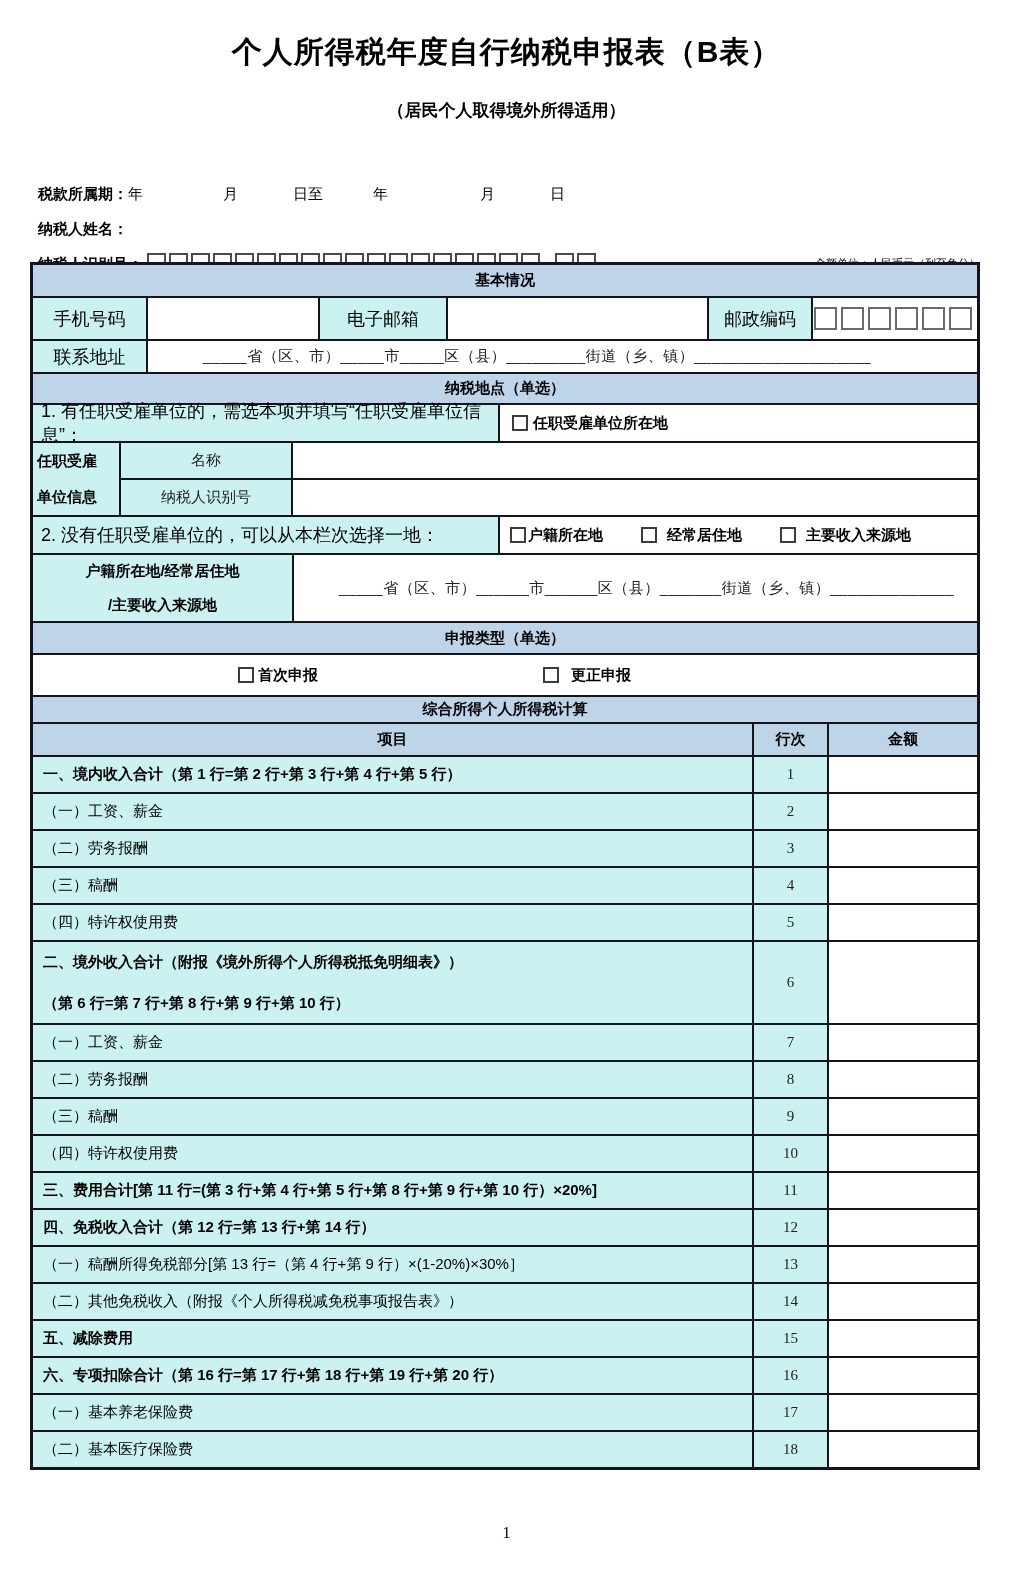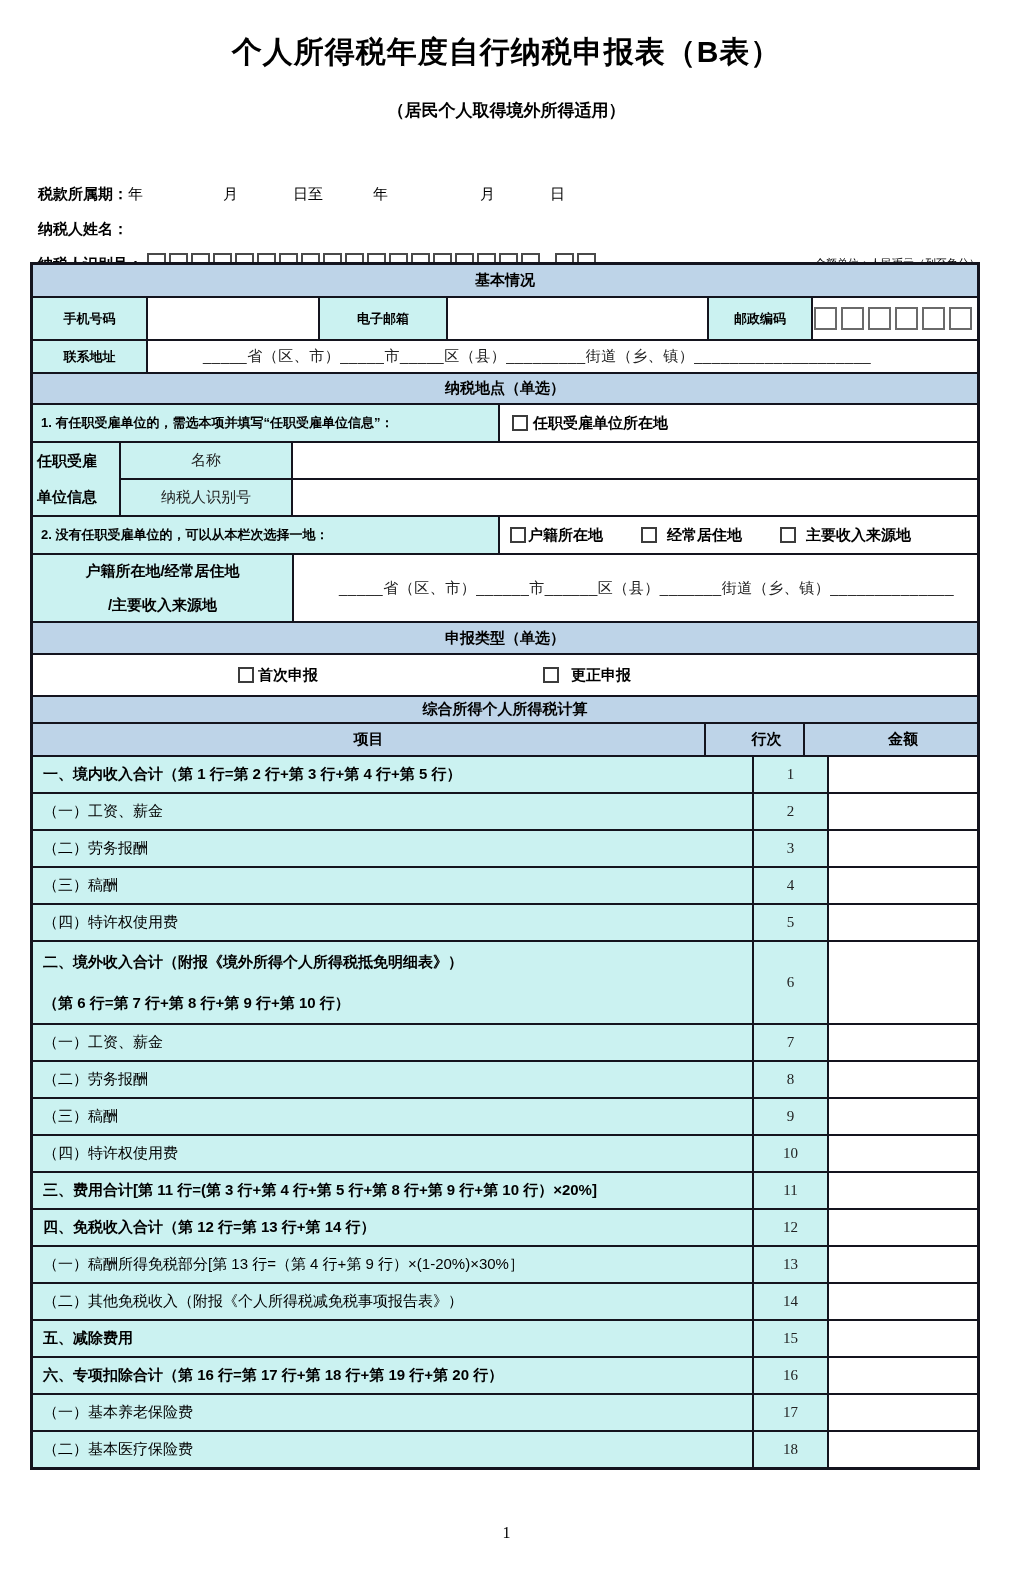--- a/index.html
+++ b/index.html
@@ -54,21 +54,21 @@
     background: #bed4e8;
     display: flex; align-items: center; justify-content: center;
     font-weight: 700; font-size: 15px;
     border-top: 2px solid #14141e;
   }
   .sec:first-child { border-top: none; }
   .r { display: flex; border-top: 2px solid #14141e; align-items: stretch; }
   .cell { display: flex; align-items: center; }
   .cyan { background: #cbf2f1; }
   .vline { border-right: 2px solid #14141e; }
-  .lbl { font-weight: 700; font-size: 13px; justify-content: center; text-align: center; }
+  .lbl { font-weight: 400; font-size: 18px; justify-content: center; text-align: center; }
   .inner-lbl { font-weight: 400; font-size: 15px; justify-content: center; text-align: center; color: #222; }
   .white { background: #fff; }
   .blank-text { font-size: 15px; color: #222; letter-spacing: 0.5px; white-space: nowrap; }
   .cb {
     display: inline-block; width: 16px; height: 16px;
     border: 2px solid #3c3c3c; background: #fff;
     vertical-align: -3px; margin-right: 5px; flex: none;
   }
   .opt { font-weight: 700; font-size: 15px; white-space: nowrap; }
 
@@ -76,21 +76,21 @@
   .h-sec1 { height: 31px; }
   .r-mobile { height: 43px; }
   .r-addr { height: 33px; }
   .h-sec2 { height: 31px; }
   .r-item1 { height: 38px; }
   .r-item2 { height: 38px; }
   .r-res { height: 68px; }
   .h-sec3 { height: 32px; }
   .r-decl { height: 42px; }
   .h-sec4 { height: 27px; }
-  .r-colhead { height: 33px; gap: 24px; }
+  .r-colhead { height: 33px; }
 
   
   .c-mob-l { width: 115px; }
   .c-mob-v { width: 172px; }
   .c-mail-l { width: 128px; }
   .c-mail-v { flex: 1; }
   .c-post-l { width: 104px; }
   .c-post-v { width: 164px; justify-content: center; }
   .c-addr-l { width: 115px; }
   .c-addr-v { flex: 1; padding-left: 55px; }

